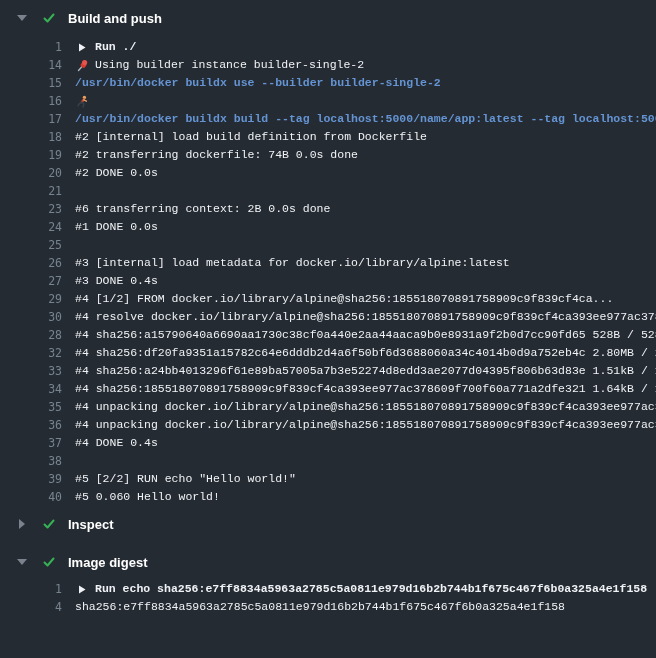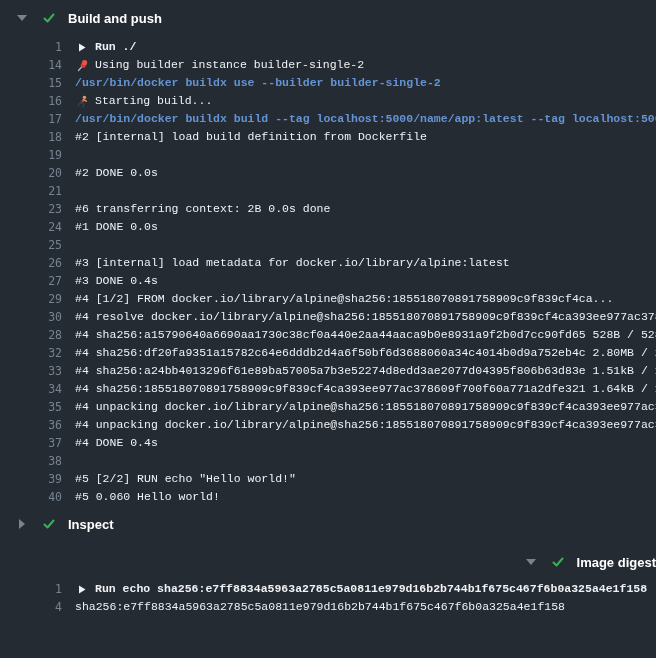--- a/index.html
+++ b/index.html
@@ -82,21 +82,21 @@
     margin-right: 6px;
     align-items: center; justify-content: center;
     flex: 0 0 14px;
   }
   .inline-icon svg { display: block; }
 
   
   #sec1-header { margin-top: 8px; }
   #sec1-lines  { margin-top: 10px; }
   #sec2-header { margin-top: 8px; }
-  #sec3-header { margin-top: 18px; justify-content: flex-end; }
+  #sec3-header { margin-top: 18px; }
   #sec3-lines  { margin-top: 8px; }
 </style>
 </head>
 <body>
 
 <div class="log-root">
 
   <div class="section-header" id="sec1-header">
     <span class="toggle">
         <span class="tri expanded"></span>
@@ -118,24 +118,24 @@
               <rect x="5" y="3.5" width="5" height="5" rx="1.5" transform="rotate(42 7.5 6)" fill="#d93b2f"></rect>
               <circle cx="8.6" cy="3.6" r="2.6" fill="#e5534b"></circle>
             </svg></span><span>Using builder instance builder-single-2</span></span></div>
       <div class="log-line"><span class="ln">15</span><span class="content command"><span>/usr/bin/docker buildx use --builder builder-single-2</span></span></div>
       <div class="log-line"><span class="ln">16</span><span class="content"><span class="inline-icon"><svg width="13" height="13" viewBox="0 0 13 13">
               <circle cx="8.4" cy="2.4" r="1.7" fill="#e2a15e"></circle>
               <path d="M7.8 4.3 L5.8 7.2" stroke="#d14836" stroke-width="2.2" stroke-linecap="round"></path>
               <path d="M7.8 4.8 L10.4 6.2" stroke="#e2a15e" stroke-width="1.4" stroke-linecap="round"></path>
               <path d="M5.8 7.2 L8 9 L7 12" stroke="#35424c" stroke-width="1.5" fill="none" stroke-linecap="round" stroke-linejoin="round"></path>
               <path d="M5.8 7.4 L3.4 8.6 L2 10.8" stroke="#35424c" stroke-width="1.5" fill="none" stroke-linecap="round" stroke-linejoin="round"></path>
-            </svg></span><span>Starting build...</span></span></div>
+            </svg></span></span></div>
       <div class="log-line"><span class="ln">17</span><span class="content command"><span>/usr/bin/docker buildx build --tag localhost:5000/name/app:latest --tag localhost:5000/name/app:1.0.0</span></span></div>
       <div class="log-line"><span class="ln">18</span><span class="content"><span>#2 [internal] load build definition from Dockerfile</span></span></div>
-      <div class="log-line"><span class="ln">19</span></div>
+      <div class="log-line"><span class="ln">19</span><span class="content"><span>#2 transferring dockerfile: 74B 0.0s done</span></span></div>
       <div class="log-line"><span class="ln">20</span><span class="content"><span>#2 DONE 0.0s</span></span></div>
       <div class="log-line"><span class="ln">21</span><span class="content"><span></span></span></div>
       <div class="log-line"><span class="ln">23</span><span class="content"><span>#6 transferring context: 2B 0.0s done</span></span></div>
       <div class="log-line"><span class="ln">24</span><span class="content"><span>#1 DONE 0.0s</span></span></div>
       <div class="log-line"><span class="ln">25</span><span class="content"><span></span></span></div>
       <div class="log-line"><span class="ln">26</span><span class="content"><span>#3 [internal] load metadata for docker.io/library/alpine:latest</span></span></div>
       <div class="log-line"><span class="ln">27</span><span class="content"><span>#3 DONE 0.4s</span></span></div>
       <div class="log-line"><span class="ln">29</span><span class="content"><span>#4 [1/2] FROM docker.io/library/alpine@sha256:185518070891758909c9f839cf4ca...</span></span></div>
       <div class="log-line"><span class="ln">30</span><span class="content"><span>#4 resolve docker.io/library/alpine@sha256:185518070891758909c9f839cf4ca393ee977ac378609f700f60a771a2dfe321</span></span></div>
       <div class="log-line"><span class="ln">28</span><span class="content"><span>#4 sha256:a15790640a6690aa1730c38cf0a440e2aa44aaca9b0e8931a9f2b0d7cc90fd65 528B / 528B</span></span></div>

